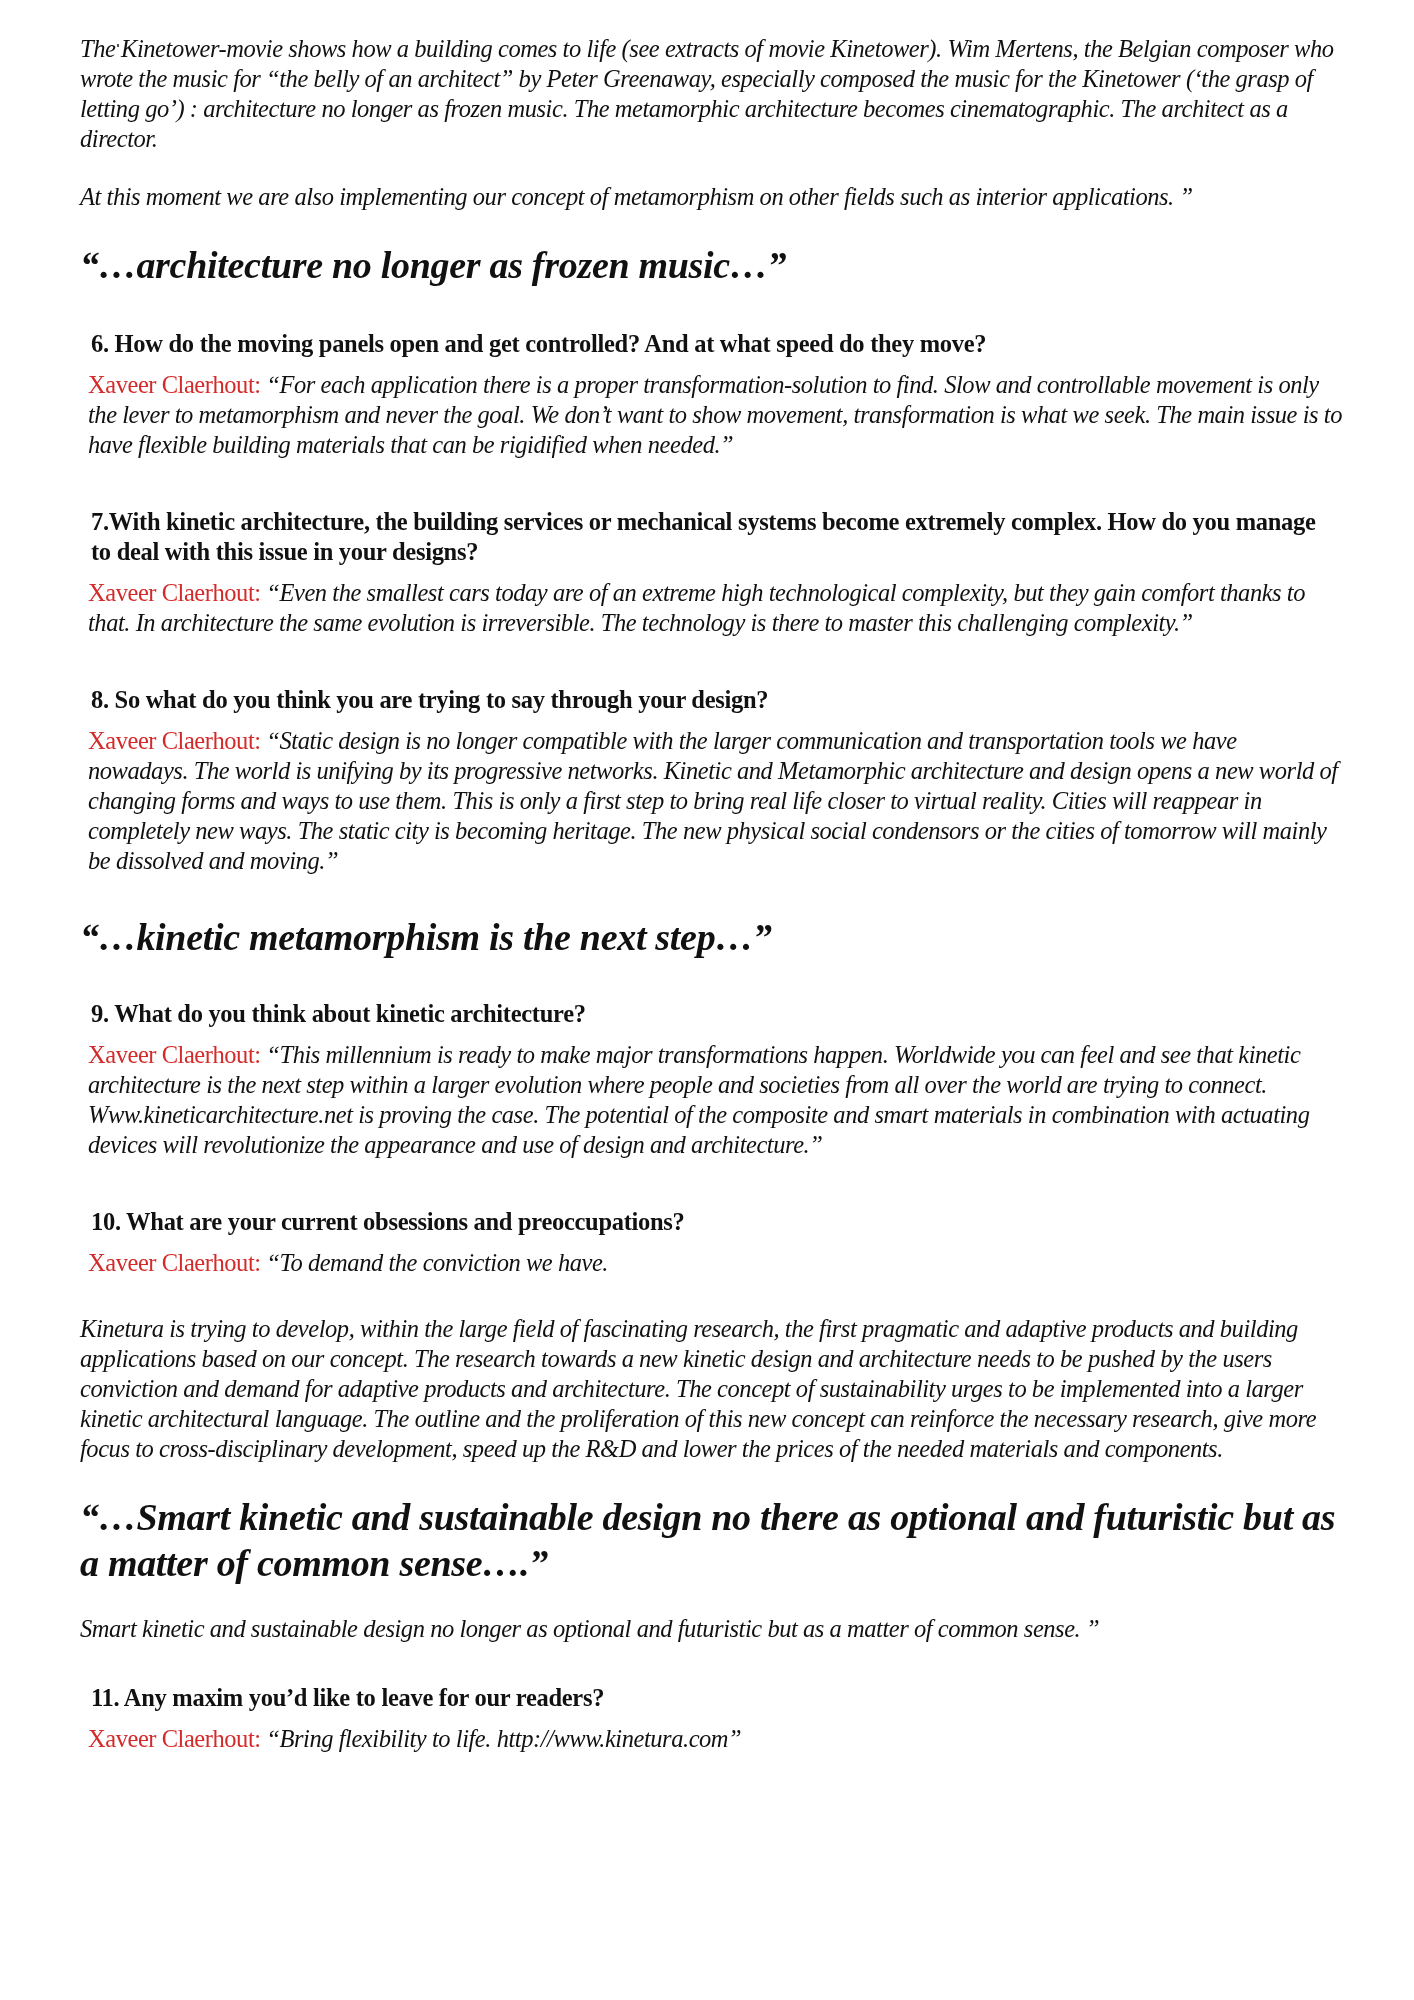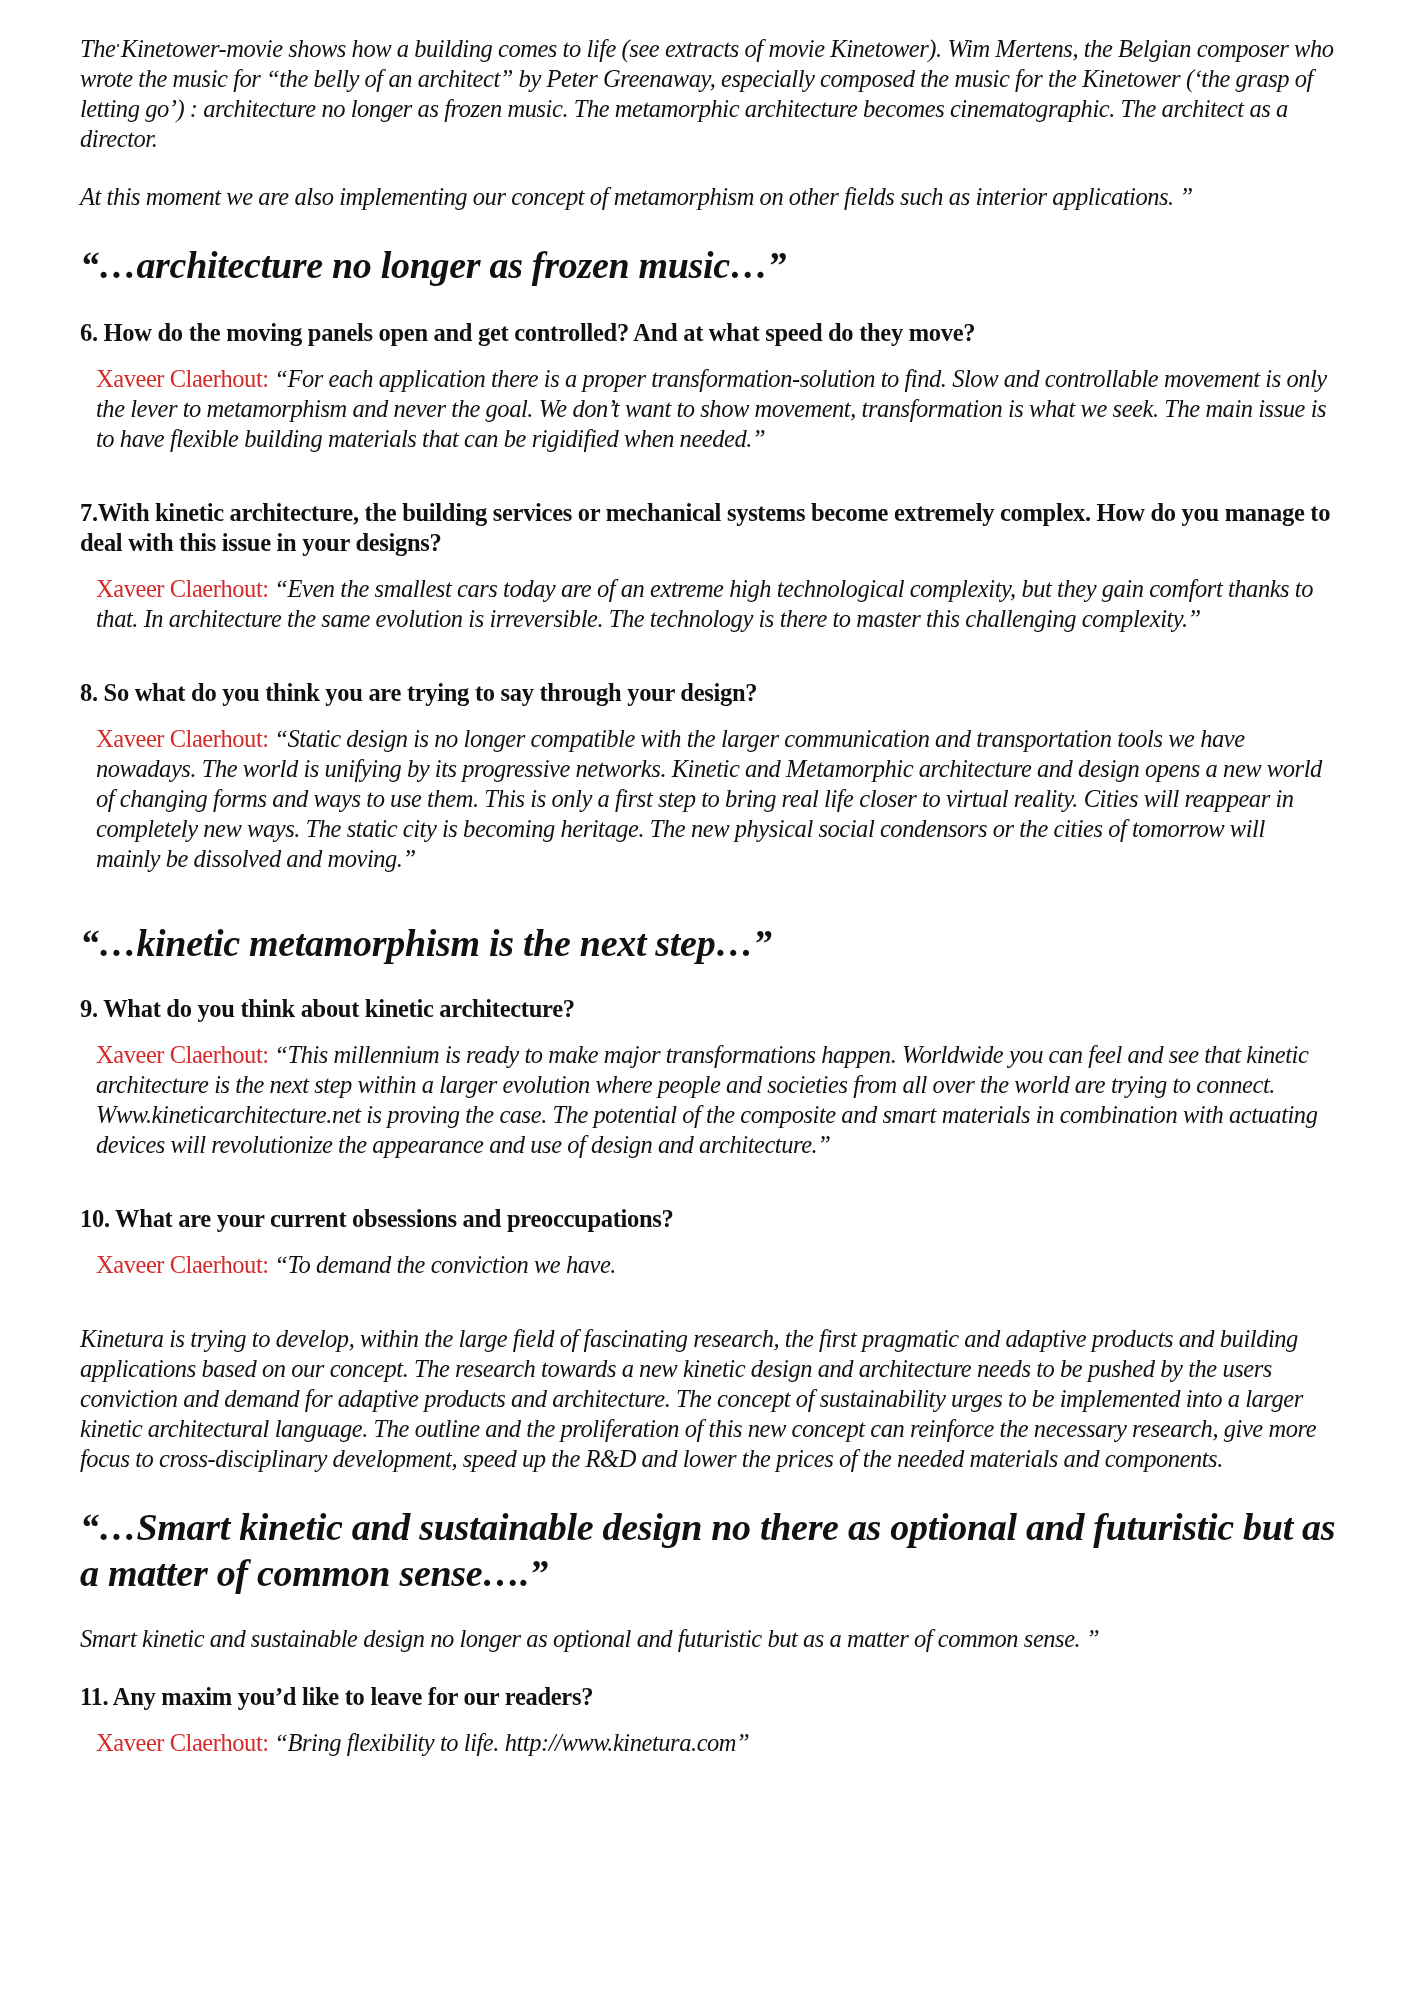--- a/index.html
+++ b/index.html
@@ -40,27 +40,27 @@
     font-size: 38px;
     line-height: 46px;
     letter-spacing: -0.3px;
     margin: 0;
   }
   .question {
     font-weight: bold;
     font-size: 24.5px;
     line-height: 30px;
     letter-spacing: -0.3px;
-    margin: 0;
+    margin: 11px;
   }
   .answer {
     font-size: 24.5px;
     line-height: 30px;
     letter-spacing: -0.45px;
-    margin: 16px;
+    margin: 8px;
   }
   .speaker {
     color: #d42a2a;
     font-style: normal;
   }
   .answer-text { font-style: italic; }
 </style>
 </head>
 <body>
 

